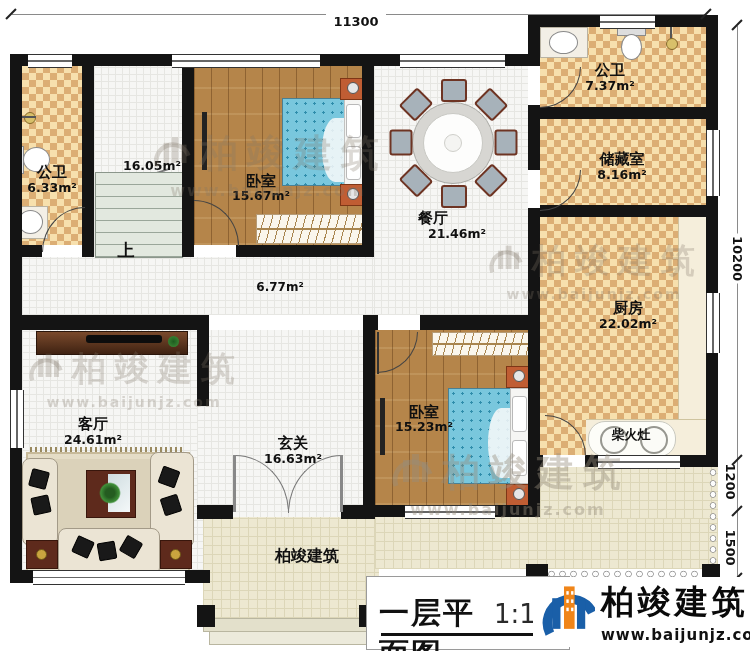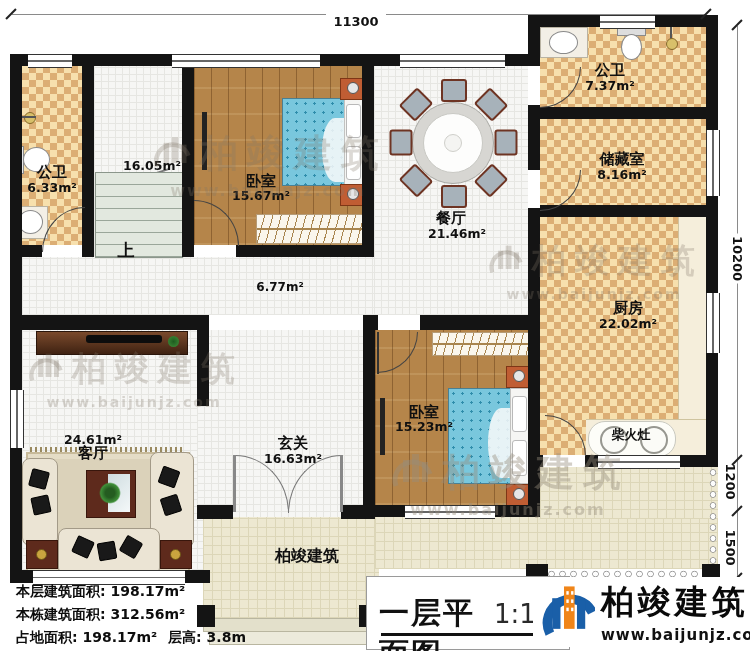--- a/index.html
+++ b/index.html
@@ -227,30 +227,30 @@
   <div class="leaf" style="left:233px;top:455px;width:3px;height:57px;background:#888;"></div>
   <div class="arc" style="left:288px;top:455px;width:53px;height:57px;border-top:1.5px solid #777;border-left:1.5px solid #777;border-top-left-radius:100%;"></div>
   <div class="leaf" style="left:340px;top:455px;width:3px;height:57px;background:#888;"></div>
 
   <div class="rlabel rname" style="left:52px;top:172px;">公卫</div>
   <div class="rlabel rarea" style="left:52px;top:188px;">6.33m²</div>
   <div class="rlabel rarea" style="left:152px;top:166px;">16.05m²</div>
   <div class="rlabel" style="left:126px;top:250px;font-size:17px;">上</div>
   <div class="rlabel rname" style="left:261px;top:181px;">卧室</div>
   <div class="rlabel rarea" style="left:261px;top:196px;">15.67m²</div>
-  <div class="rlabel rname" style="left:451px;top:218px;">餐厅</div>
+  <div class="rlabel rname" style="left:433px;top:218px;">餐厅</div>
   <div class="rlabel rarea" style="left:457px;top:234px;">21.46m²</div>
   <div class="rlabel rname" style="left:610px;top:70px;">公卫</div>
   <div class="rlabel rarea" style="left:610px;top:86px;">7.37m²</div>
   <div class="rlabel rname" style="left:622px;top:159px;text-align:center;">储藏室</div>
   <div class="rlabel rarea" style="left:622px;top:175px;">8.16m²</div>
   <div class="rlabel rname" style="left:628px;top:308px;">厨房</div>
   <div class="rlabel rarea" style="left:628px;top:324px;">22.02m²</div>
   <div class="rlabel rarea" style="left:280px;top:287px;font-size:12px;">6.77m²</div>
-  <div class="rlabel rname" style="left:93px;top:424px;margin-top:29px;">客厅</div>
+  <div class="rlabel rname" style="left:93px;top:424px;">客厅</div>
   <div class="rlabel rarea" style="left:93px;top:440px;">24.61m²</div>
   <div class="rlabel rname" style="left:293px;top:443px;">玄关</div>
   <div class="rlabel rarea" style="left:293px;top:459px;">16.63m²</div>
   <div class="rlabel rname" style="left:424px;top:412px;">卧室</div>
   <div class="rlabel rarea" style="left:424px;top:427px;">15.23m²</div>
   <div class="rlabel" style="left:631px;top:434px;font-size:13px;z-index:45;">柴火灶</div>
   <div class="rlabel" style="left:307px;top:556px;font-size:16px;">柏竣建筑</div>
 
   <div class="dimline" style="left:12px;top:14px;width:694px;height:1px;"></div>
   <div class="tick" style="left:4px;top:13px;"></div>
@@ -315,36 +315,20 @@
             <rect x="17" y="14" width="6" height="22" fill="currentColor"></rect>
             <rect x="26" y="8" width="7" height="28" fill="currentColor"></rect>
             <rect x="36" y="16" width="6" height="20" fill="currentColor"></rect>
           </svg>
       </span>
       <span class="wm-name">柏竣建筑</span>
     </div>
     <div class="wm-site">www.baijunjz.com</div>
   </div>
 
-  <div class="footer-stats">
-    <div>
-      <span>本层建筑面积:</span>
-      <span>198.17m²</span>
-    </div>
-    <div>
-      <span>本栋建筑面积:</span>
-      <span>312.56m²</span>
-    </div>
-    <div>
-      <span>占地面积:</span>
-      <span>198.17m²</span>
-      <span style="margin-left:6px;">层高:</span>
-      <span>3.8m</span>
-    </div>
-  </div>
 
   <div class="titlebox">
     <div class="title-row">
       <span class="title-main">一层平面图</span>
       <span class="title-scale">1:100</span>
     </div>
     <div class="title-underline"></div>
   </div>
 
   <div class="brand">

